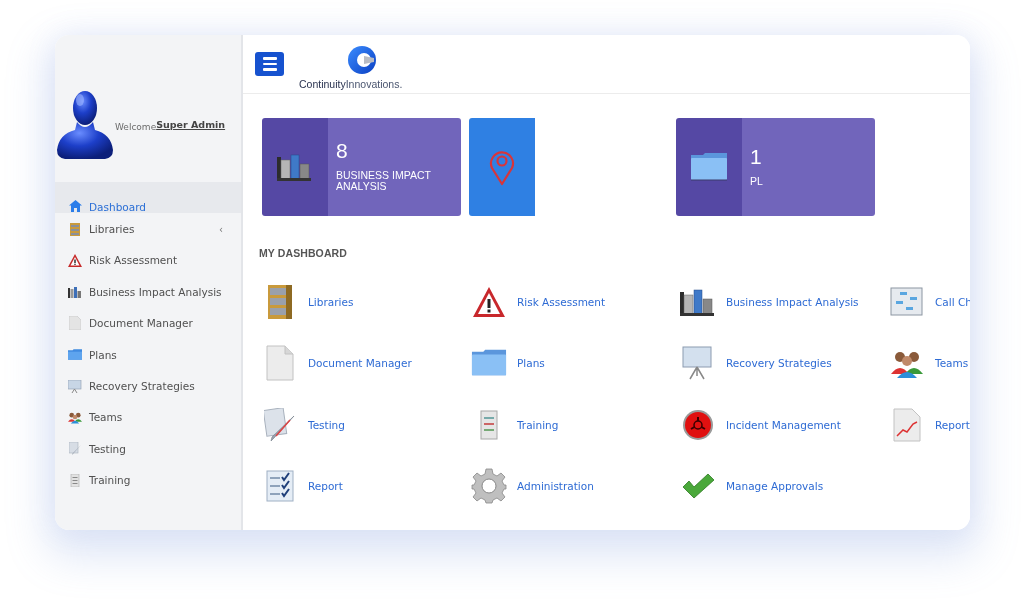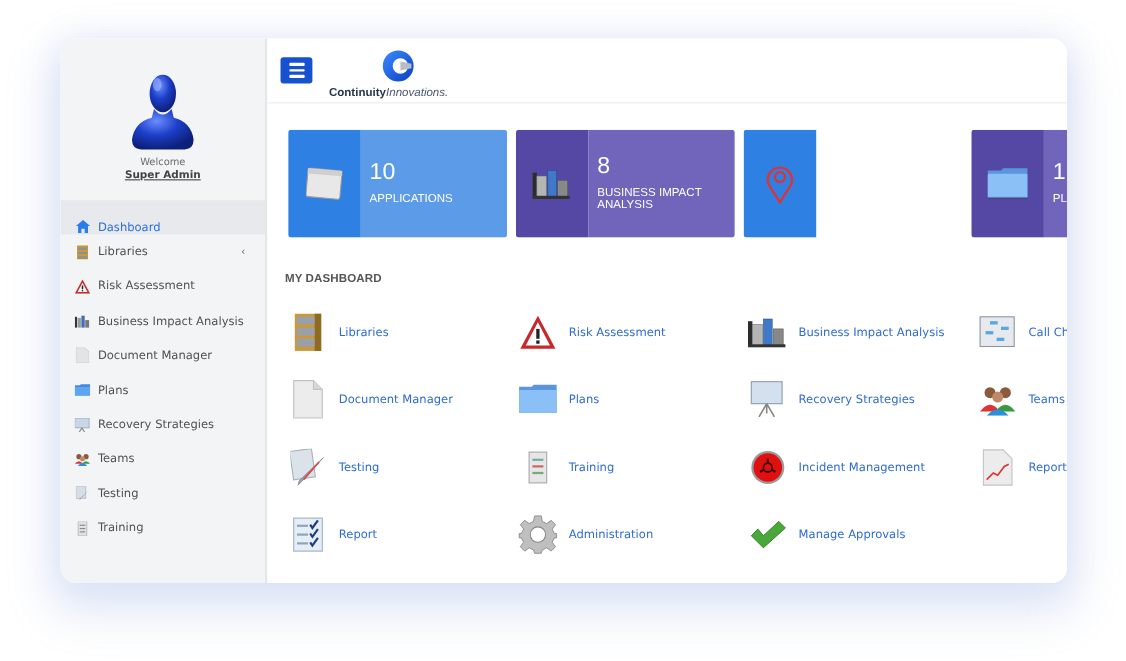--- a/index.html
+++ b/index.html
@@ -7,40 +7,40 @@
   body { font-family: "Liberation Sans", sans-serif; position: relative; }
 
   .frame {
     position: absolute; left: 55px; top: 35px; width: 915px; height: 495px;
     border-radius: 14px; background: #fff; overflow: hidden; display: flex;
     box-shadow: 0 18px 40px 10px rgba(120,150,220,0.22), 0 0 30px rgba(140,160,230,0.12);
   }
 
   
   .sidebar { width: 188px; height: 100%; background: #f3f4f6; border-right: 2px solid #e3e5e9; flex-shrink: 0; position: relative; }
-  .profile { height: 147px; display: flex; flex-direction: column; align-items: center; padding-top: 30px; }
+  .profile { height: 147px; display: flex; flex-direction: row; align-items: center; padding-top: 30px; }
   .avatar { width: 60px; height: 72px; }
   .welcome { font-family: "DejaVu Sans", sans-serif; font-size: 9px; color: #6b6b6b; margin-top: 6px; }
   .username { font-family: "DejaVu Sans", sans-serif; font-size: 9.5px; font-weight: bold; color: #444; text-decoration: underline; margin-top: 1px; cursor: pointer; }
   .menu { list-style: none; }
   .menu-item { height: 31.4px; display: flex; align-items: center; padding-left: 13px; font-family: "DejaVu Sans", sans-serif; font-size: 10.5px; color: #505050; cursor: pointer; position: relative; }
   .menu-item.active { background: #e7e9ed; color: #2b6fd6; align-items: flex-end; }
   .menu-item .mi-icon { width: 14px; height: 14px; margin-right: 7px; display: inline-flex; align-items: center; justify-content: center; }
   .menu-item .caret { position: absolute; right: 18px; font-size: 10px; color: #777; }
 
   
   .main { flex: 1; position: relative; overflow: hidden; background: #fff; }
   .topbar { height: 59px; border-bottom: 1px solid #ececec; position: relative; }
   .hamburger { position: absolute; left: 12px; top: 17px; width: 29px; height: 24px; background: #1652cf; border-radius: 3px; display: flex; flex-direction: column; justify-content: center; align-items: center; gap: 3px; cursor: pointer; }
   .hamburger span { display: block; width: 14px; height: 2.5px; background: #fff; border-radius: 1px; }
   .logo { position: absolute; left: 56px; top: 10px; width: 130px; height: 45px; }
   .logo-mark { position: absolute; left: 48px; top: 0; width: 30px; height: 30px; }
   .logo-text { position: absolute; left: 0; top: 33px; font-size: 10.5px; white-space: nowrap; color: #2d3750; }
-  .logo-text b { font-weight: bold; color: #2a3350; }
-  .logo-text span { color: #4b5670; font-style: italic; }
+  .logo-text b { font-weight: normal; color: #2a3350; }
+  .logo-text span { color: #4b5670; }
 
   .tiles { position: absolute; top: 83px; left: 19px; display: flex; gap: 8px; }
   .tile { width: 199px; height: 98px; border-radius: 3px; display: flex; overflow: hidden; cursor: pointer; }
   .tile .t-icon { width: 66px; height: 100%; display: flex; align-items: center; justify-content: center; }
   .tile .t-body { flex: 1; padding: 28px 0 0 8px; color: #fff; }
   .tile .t-count { font-size: 21px; line-height: 22px; }
   .tile .t-label { font-size: 10.5px; margin-top: 8px; line-height: 11px; text-transform: uppercase; }
   .tile.blue .t-icon { background: #2f80e3; }
   .tile.blue .t-body { background: #5b9be8; }
   .tile.purple .t-icon { background: #5548a4; }
@@ -200,32 +200,20 @@
           </defs>
           <circle cx="15" cy="15" r="14" fill="url(#lg)"></circle>
           <circle cx="17" cy="15" r="7" fill="#fff"></circle>
           <path d="M17 11 L27 13 L27 17 L17 19 Z" fill="#b9bcc4"></path>
         </svg>
         <div class="logo-text"><b>Continuity</b><span>Innovations.</span></div>
       </div>
     </header>
 
     <div class="tiles">
-      <div class="tile blue">
-        <div class="t-icon">
-          <svg width="34" height="30" viewBox="0 0 34 30">
-              <rect x="1" y="2" width="31" height="26" rx="2" fill="#e8e8e8" stroke="#9a9a9a" transform="rotate(5 17 15)"></rect>
-              <rect x="1" y="2" width="31" height="5" fill="#cfcfcf" transform="rotate(5 17 15)"></rect>
-            </svg>
-        </div>
-        <div class="t-body">
-          <div class="t-count">10</div>
-          <div class="t-label">APPLICATIONS</div>
-        </div>
-      </div>
       <div class="tile purple bia">
         <div class="t-icon">
           <svg width="36" height="28" viewBox="0 0 36 28">
               <rect x="0" y="4" width="4" height="22" fill="#2c2c2c"></rect>
               <rect x="4" y="7" width="9" height="19" fill="#b5b5b5" stroke="#666" stroke-width="0.5"></rect>
               <rect x="14" y="2" width="8" height="24" fill="#3f79c8" stroke="#234a88" stroke-width="0.5"></rect>
               <rect x="23" y="11" width="9" height="15" fill="#888" stroke="#555" stroke-width="0.5"></rect>
               <rect x="0" y="25" width="34" height="3" fill="#333"></rect>
             </svg>
         </div>

